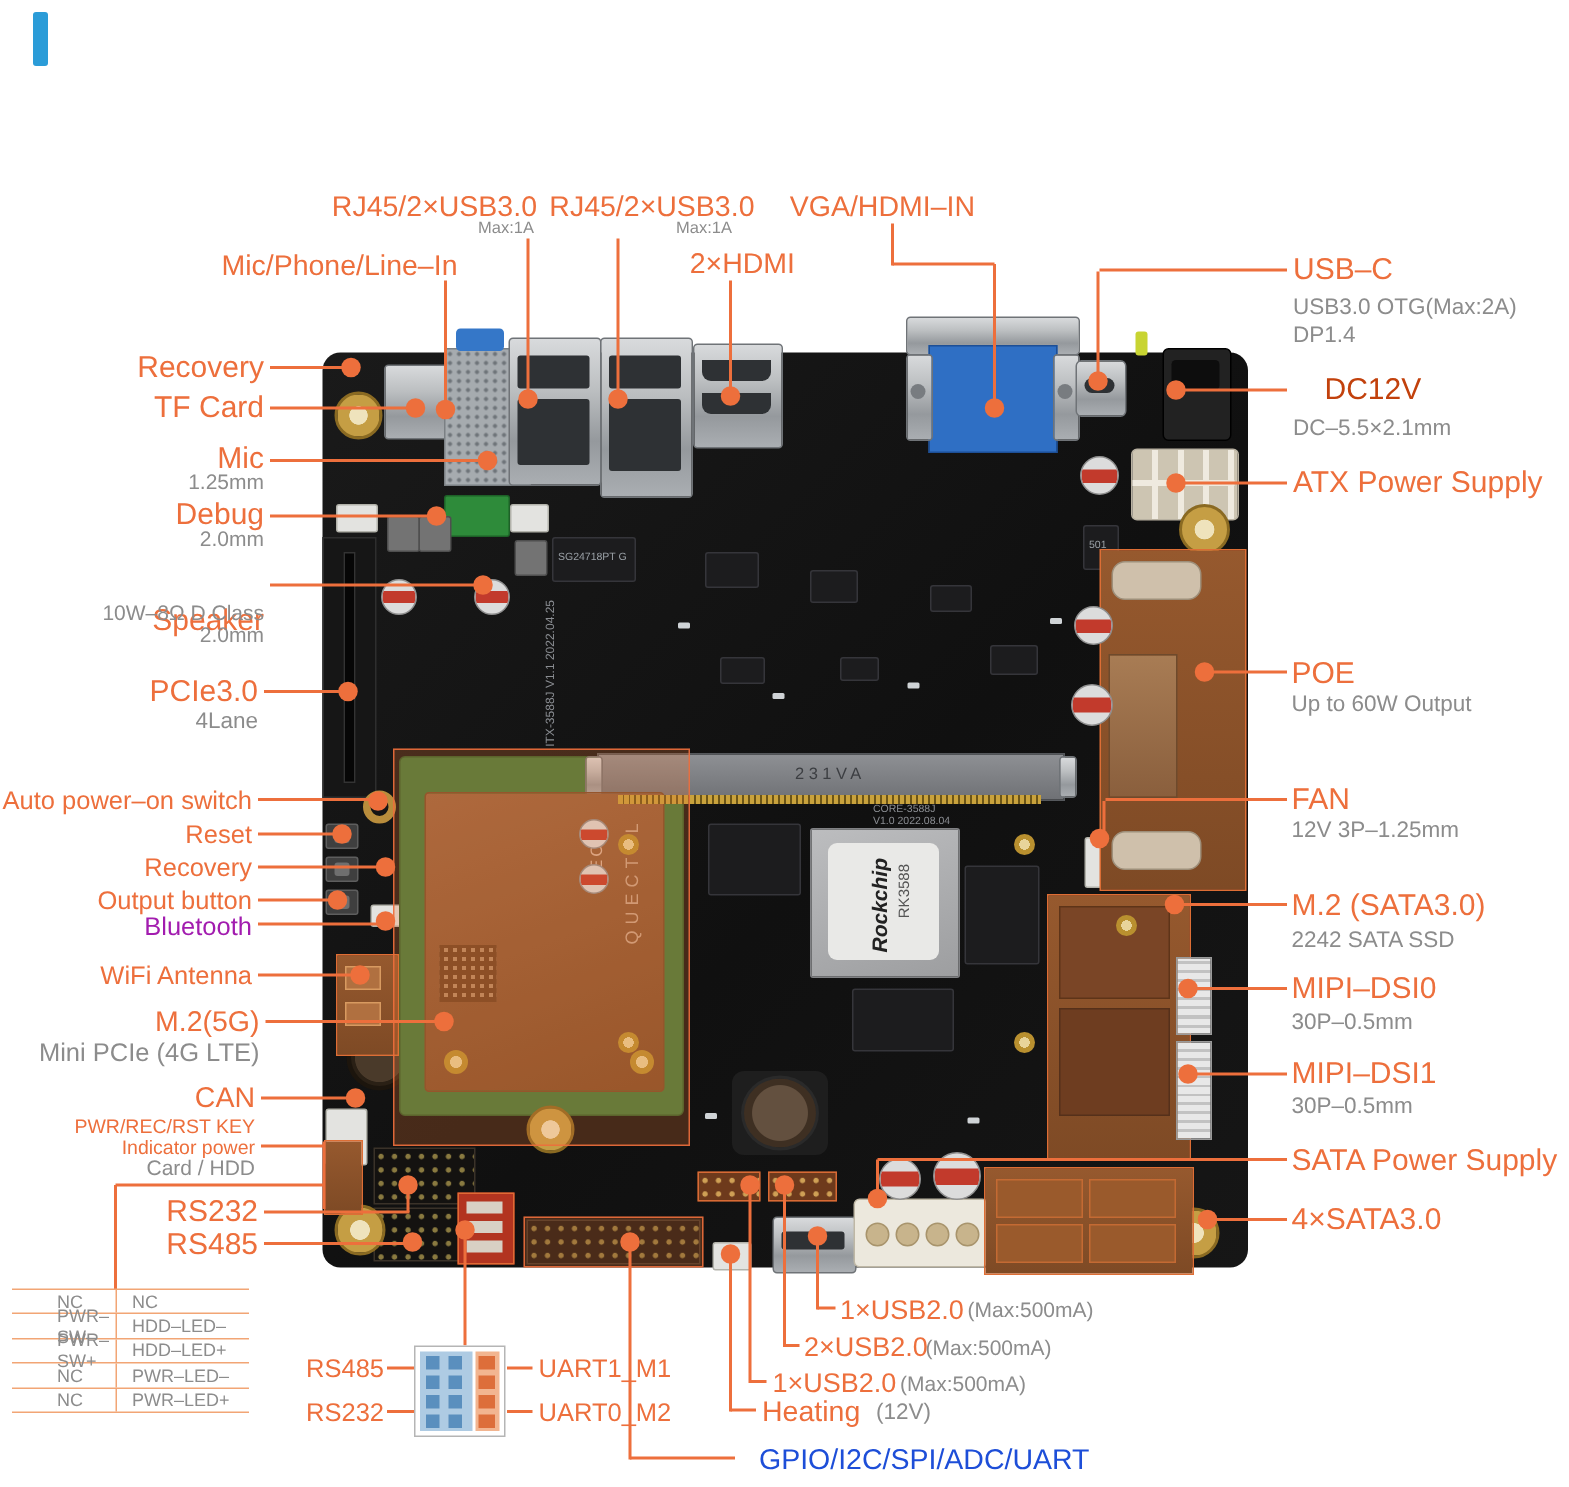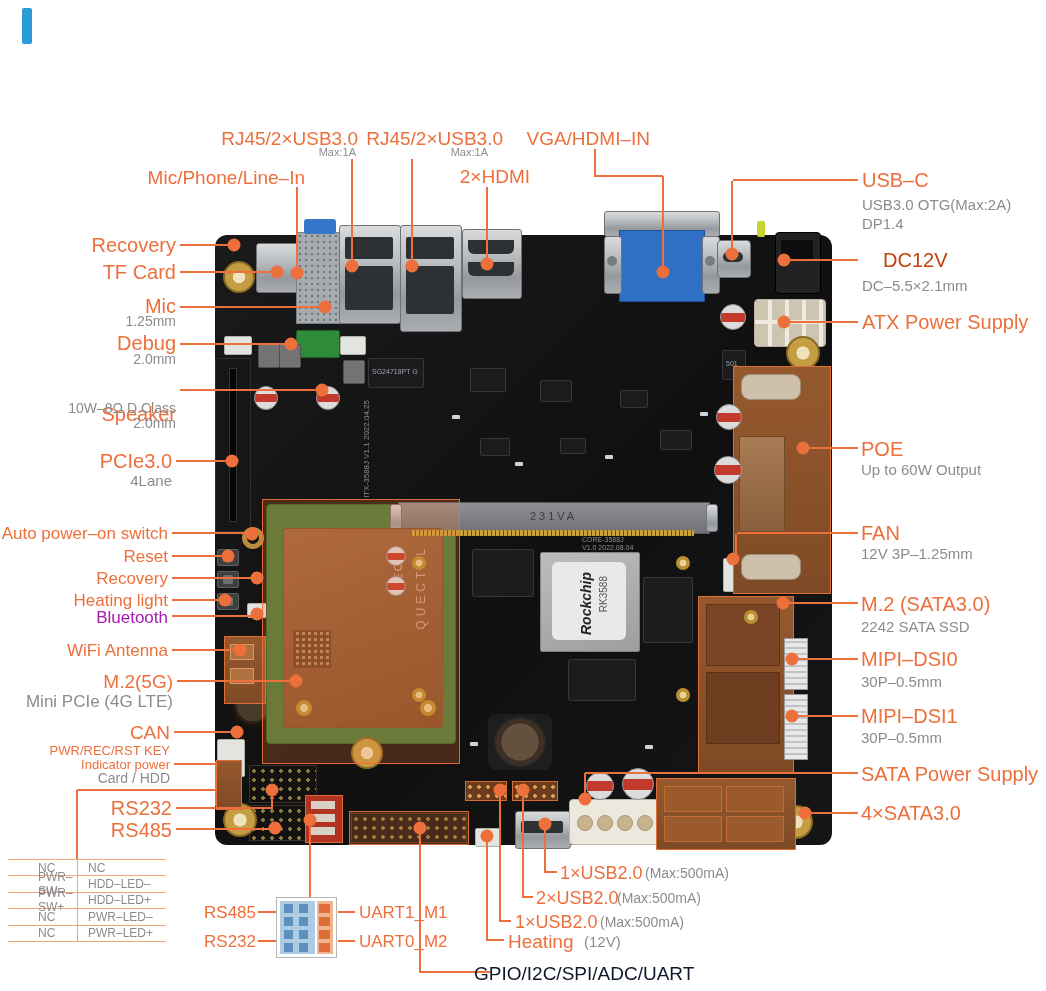--- a/index.html
+++ b/index.html
@@ -281,21 +281,21 @@
       <div class="cdot" style="left: 252px; top: 534px;"></div>
       <div class="lbl" style="font-size: 17px; line-height: 17px; top: 525px; right: 878px; text-align: center; color: rgb(237, 111, 60);">Auto power–on switch</div>
       <div class="cline" style="left: 172px; top: 555px; width: 52px; height: 2px;"></div>
       <div class="cdot" style="left: 228px; top: 556px;"></div>
       <div class="lbl" style="font-size: 17px; line-height: 17px; top: 548px; right: 878px; text-align: right; color: rgb(237, 111, 60);">Reset</div>
       <div class="cline" style="left: 172px; top: 577px; width: 81px; height: 2px;"></div>
       <div class="cdot" style="left: 257px; top: 578px;"></div>
       <div class="lbl" style="font-size: 17px; line-height: 17px; top: 570px; right: 878px; text-align: right; color: rgb(237, 111, 60);">Recovery</div>
       <div class="cline" style="left: 172px; top: 599px; width: 49px; height: 2px;"></div>
       <div class="cdot" style="left: 225px; top: 600px;"></div>
-      <div class="lbl" style="font-size: 17px; line-height: 17px; top: 592px; right: 878px; text-align: right; color: rgb(237, 111, 60);">Heating light</div>
+      <div class="lbl" style="font-size: 17px; line-height: 17px; top: 592px; right: 878px; text-align: right; color: rgb(237, 111, 60);">Output button</div>
       <div class="cline" style="left: 172px; top: 615px; width: 81px; height: 2px;"></div>
       <div class="cdot" style="left: 257px; top: 614px;"></div>
       <div class="lbl" style="font-size: 17px; line-height: 17px; top: 609px; right: 878px; text-align: right; color: #a21caf;">Bluetooth</div>
       <div class="cline" style="left: 172px; top: 649px; width: 64px; height: 2px;"></div>
       <div class="cdot" style="left: 240px; top: 650px;"></div>
       <div class="lbl" style="font-size: 17px; line-height: 17px; top: 642px; right: 878px; text-align: right; color: rgb(237, 111, 60);">WiFi Antenna</div>
       <div class="cline" style="left: 177px; top: 680px; width: 115px; height: 2px;"></div>
       <div class="cdot" style="left: 296px; top: 681px;"></div>
       <div class="lbl" style="font-size: 19px; line-height: 19px; top: 672px; right: 873px; text-align: right; color: rgb(237, 111, 60);">M.2(5G)</div>
       <div class="lbl" style="font-size: 17px; line-height: 17px; top: 693px; right: 873px; text-align: right; color: rgb(140, 140, 140);">Mini PCIe (4G LTE)</div>
@@ -373,21 +373,21 @@
       <div class="lbl" style="font-size: 18px; line-height: 18px; top: 913px; left: 515px; color: rgb(237, 111, 60);">1×USB2.0</div>
       <div class="lbl" style="font-size: 14px; line-height: 14px; top: 915px; left: 600px; color: rgb(140, 140, 140);">(Max:500mA)</div>
       <div class="cline" style="left: 486px; top: 838px; width: 2px; height: 103px;"></div>
       <div class="cline" style="left: 487px; top: 939px; width: 17px; height: 2px;"></div>
       <div class="cdot" style="left: 487px; top: 836px;"></div>
       <div class="lbl" style="font-size: 19px; line-height: 19px; top: 932px; left: 508px; color: rgb(237, 111, 60);">Heating</div>
       <div class="lbl" style="font-size: 15px; line-height: 15px; top: 934px; left: 584px; color: rgb(140, 140, 140);">(12V)</div>
       <div class="cline" style="left: 419px; top: 830px; width: 2px; height: 143px;"></div>
       <div class="cline" style="left: 420px; top: 971px; width: 70px; height: 2px;"></div>
       <div class="cdot" style="left: 420px; top: 828px;"></div>
-      <div class="lbl" style="font-size: 19px; line-height: 19px; top: 964px; left: 474px; color: #0f172a;">GPIO/I2C/SPI/ADC/UART</div>
+      <div class="lbl" style="font-size: 19px; line-height: 19px; top: 964px; left: 506px; color: #1d4ed8;">GPIO/I2C/SPI/ADC/UART</div>
       <div class="cline" style="left: 258px; top: 911px; width: 18px; height: 2px;"></div>
       <div class="lbl" style="font-size: 17px; line-height: 17px; top: 904px; right: 790px; text-align: right; color: rgb(237, 111, 60);">RS485</div>
       <div class="cline" style="left: 258px; top: 940px; width: 18px; height: 2px;"></div>
       <div class="lbl" style="font-size: 17px; line-height: 17px; top: 933px; right: 790px; text-align: right; color: rgb(237, 111, 60);">RS232</div>
       <div class="cline" style="left: 338px; top: 911px; width: 17px; height: 2px;"></div>
       <div class="lbl" style="font-size: 17px; line-height: 17px; top: 904px; left: 359px; color: rgb(237, 111, 60);">UART1_M1</div>
       <div class="cline" style="left: 338px; top: 940px; width: 17px; height: 2px;"></div>
       <div class="lbl" style="font-size: 17px; line-height: 17px; top: 933px; left: 359px; color: rgb(237, 111, 60);">UART0_M2</div>
       <div class="cline" style="left: 309px; top: 823px; width: 2px; height: 74px;"></div>
       <div class="cdot" style="left: 310px; top: 820px;"></div>

